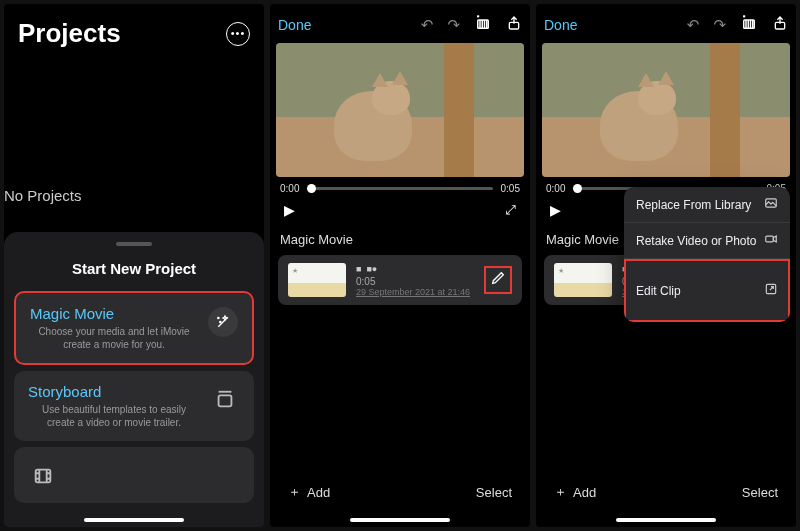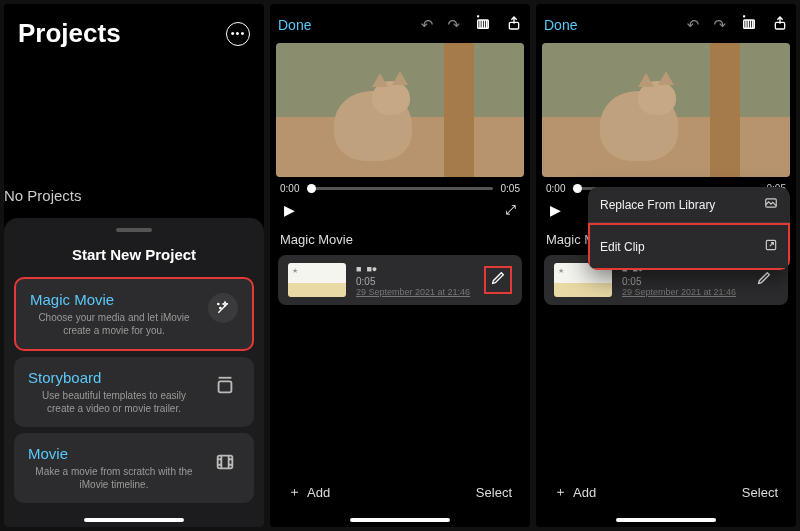--- a/index.html
+++ b/index.html
@@ -46,24 +46,24 @@
   .clip-mid{ flex:1; }
   .clip-icons{ color:#ccc; font-size:9px;}
   .clip-time{ color:#aaa; font-size:10px; margin-top:2px;}
   .clip-date{ color:#777; font-size:9px;text-decoration:underline;}
   .pencilbox{ padding:4px 6px; }
   .pencilbox.hl{ border:2px solid #e53935; padding:2px 4px;}
   .pencil svg{ width:16px; height:16px; stroke:#fff; }
   .bottombar{ margin-top:auto; display:flex; justify-content:space-between; align-items:center; padding:16px 18px 26px; color:#ddd; font-size:13px;}
   .plus{ display:flex; gap:6px; align-items:center;}
   
-  .popup{ position:absolute; top:183px; right:6px; width:202px; background:#2a2a2c; border-radius:10px; overflow:hidden; z-index:5; box-shadow:0 8px 24px rgba(0,0,0,.5);}
+  .popup{ position:absolute; top:183px; right:6px; width:166px; background:#2a2a2c; border-radius:10px; overflow:hidden; z-index:5; box-shadow:0 8px 24px rgba(0,0,0,.5);}
   .popup-item{ display:flex; align-items:center; justify-content:space-between; padding:9px 12px; font-size:12px; color:#eee; border-bottom:1px solid #3a3a3c;}
   .popup-item:last-child{ border-bottom:none;}
-  .popup-item.hl{ border:2px solid #e53935; padding:13px 10px;}
+  .popup-item.hl{ border:2px solid #e53935; padding:21px 10px;}
   .popup-icon{ color:#ccc; font-size:12px;}
 </style>
 </head>
 <body>
 
 <div class="screen">
   <div class="hdr">
     <div class="title-big">Projects</div>
     <div class="more-dots">•••</div>
   </div>
@@ -91,24 +91,20 @@
         <span class="opt-desc">Use beautiful templates to easily create a video or movie trailer.</span>
       </div>
       <div class="opt-icon-sq">
         <svg width="22" height="22" viewBox="0 0 24 24" fill="none" stroke="#bbb" stroke-width="2">
             <rect x="5" y="7" width="14" height="12" rx="2"></rect>
             <path d="M5 3h14"></path>
           </svg>
       </div>
     </div>
     <div class="opt">
-      <div class="opt-text">
-        <span class="opt-title">Movie</span>
-        <span class="opt-desc">Make a movie from scratch with the iMovie timeline.</span>
-      </div>
       <div class="opt-icon-sq">
         <svg width="22" height="22" viewBox="0 0 24 24" fill="none" stroke="#bbb" stroke-width="2">
             <rect x="4" y="5" width="16" height="14" rx="2"></rect>
             <path d="M8 5v14M16 5v14M4 9h4M4 15h4M16 9h4M16 15h4"></path>
           </svg>
       </div>
     </div>
   </div>
   <div class="home-ind"></div>
 </div>
@@ -226,20 +222,27 @@
           </svg></span></div>
   </div>
   <div class="popup">
     <div class="popup-item">
       <span>Replace From Library</span>
       <span class="popup-icon"><svg width="14" height="14" viewBox="0 0 24 24" fill="none" stroke="#ccc" stroke-width="2">
             <rect x="3" y="5" width="18" height="14" rx="2"></rect>
             <path d="M3 15l5-5 4 4 3-3 6 6"></path>
           </svg></span>
     </div>
+    <div class="popup-item">
+      <span>Retake Video or Photo</span>
+      <span class="popup-icon"><svg width="14" height="14" viewBox="0 0 24 24" fill="none" stroke="#ccc" stroke-width="2">
+            <rect x="3" y="7" width="13" height="10" rx="2"></rect>
+            <path d="M16 10l5-3v10l-5-3z"></path>
+          </svg></span>
+    </div>
     <div class="popup-item hl">
       <span>Edit Clip</span>
       <span class="popup-icon"><svg width="14" height="14" viewBox="0 0 24 24" fill="none" stroke="#ccc" stroke-width="2">
             <rect x="4" y="4" width="16" height="16" rx="2"></rect>
             <path d="M10 14l6-6M12 8h4v4"></path>
           </svg></span>
     </div>
   </div>
   <div class="bottombar">
     <div class="plus">

